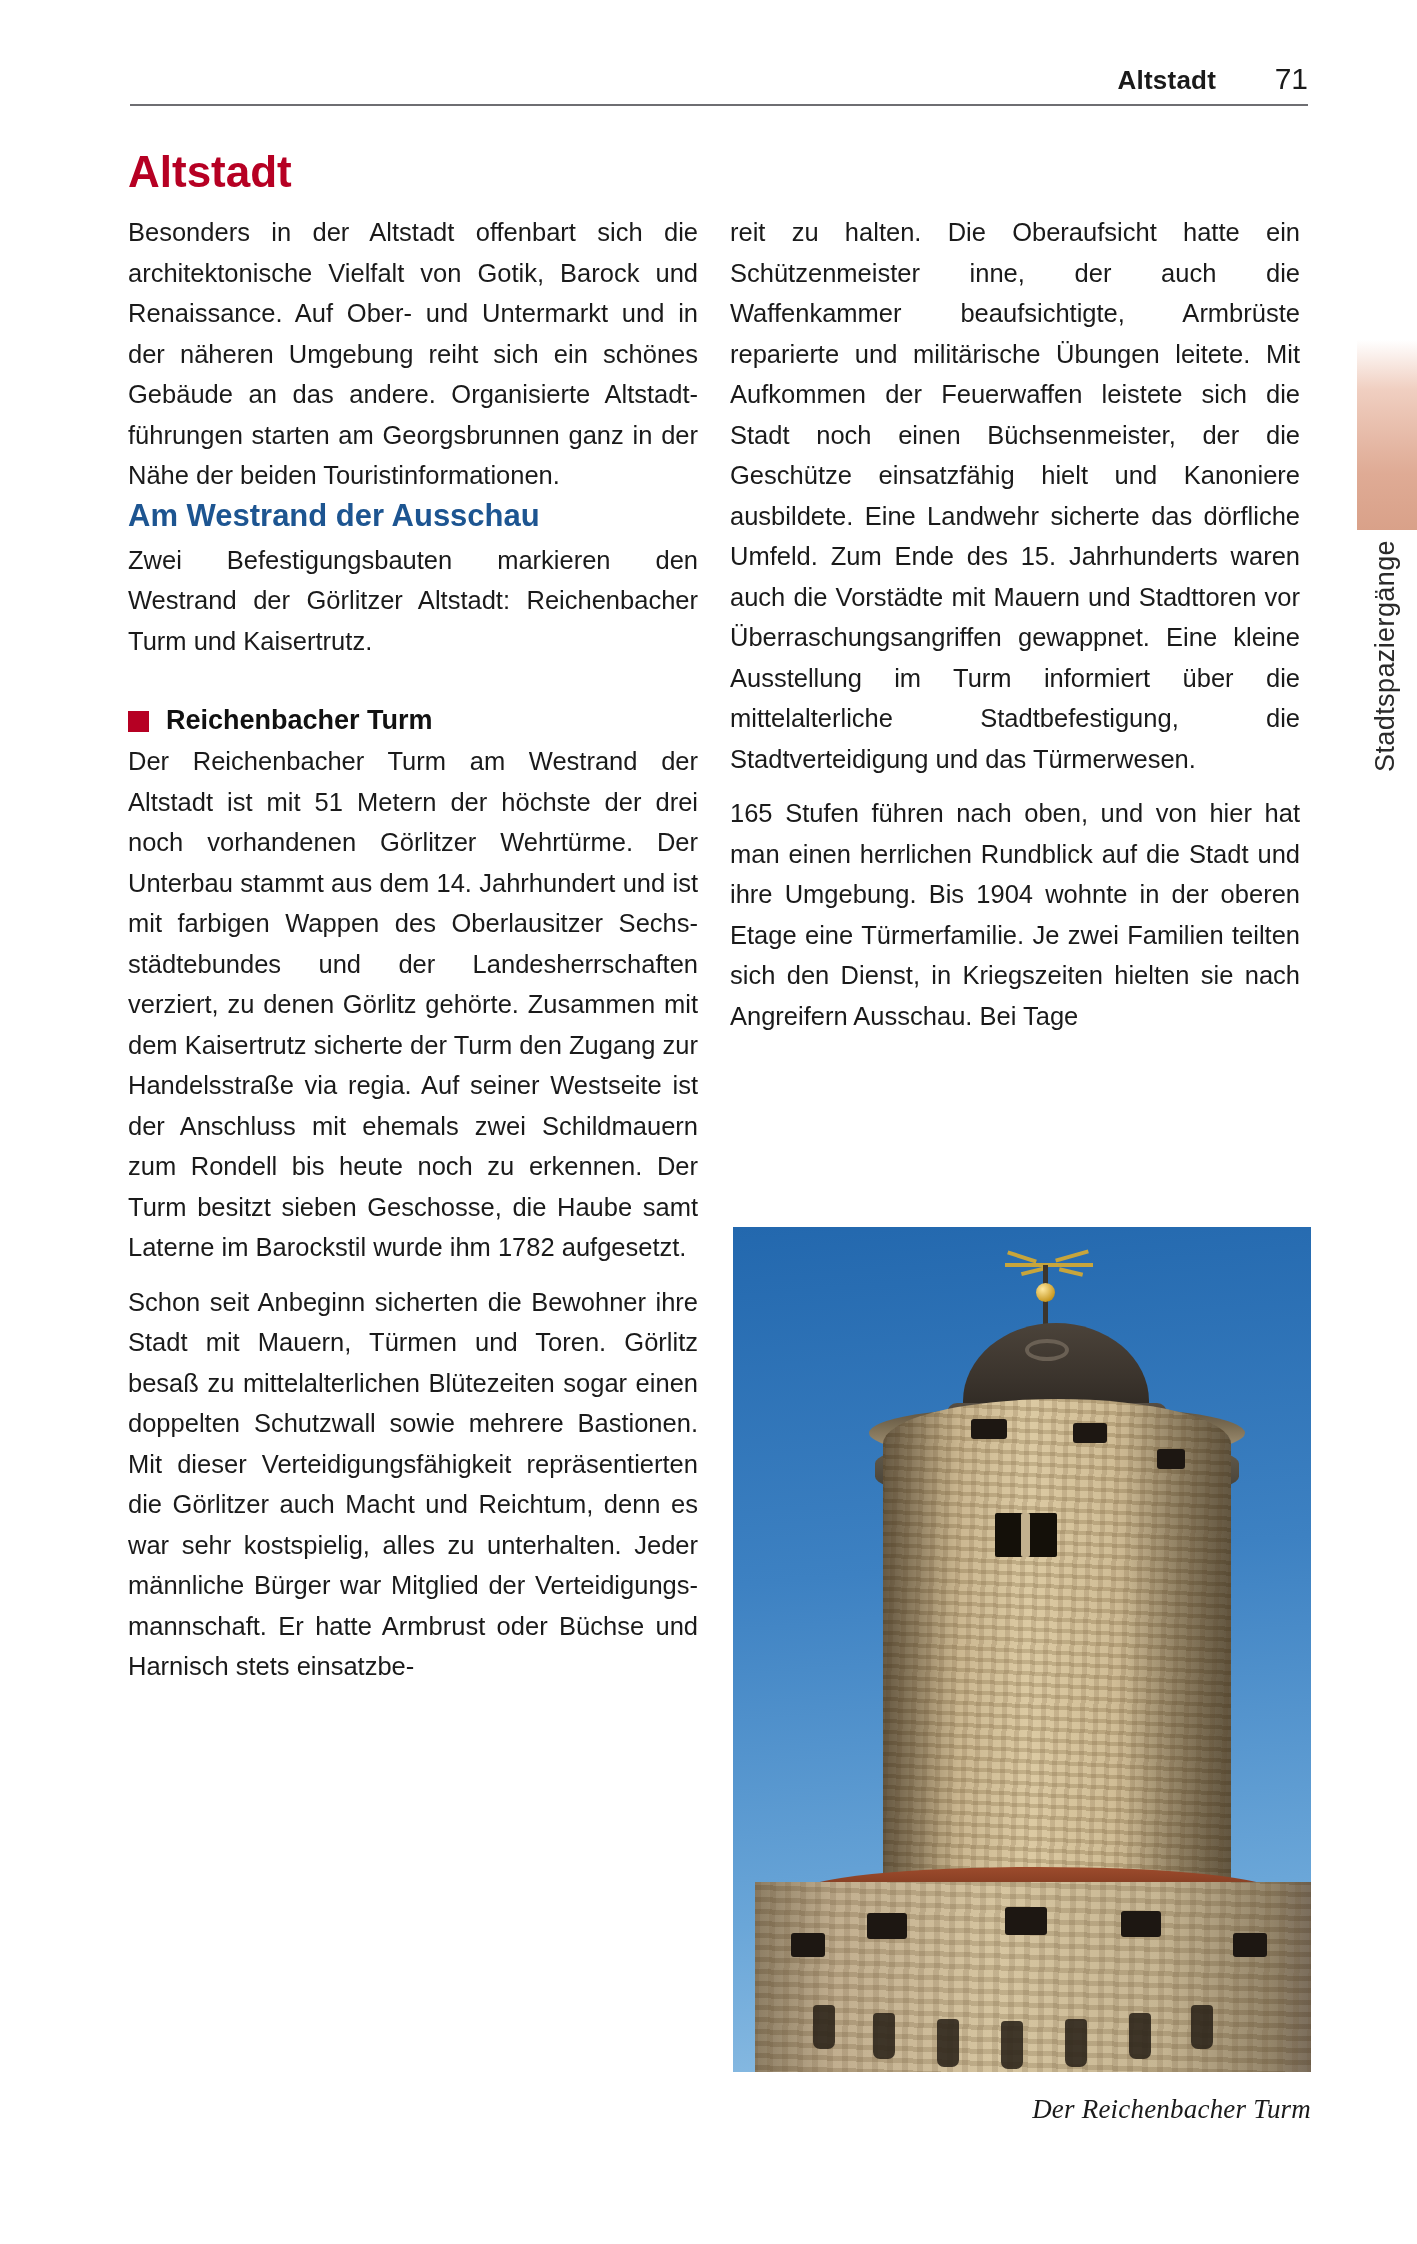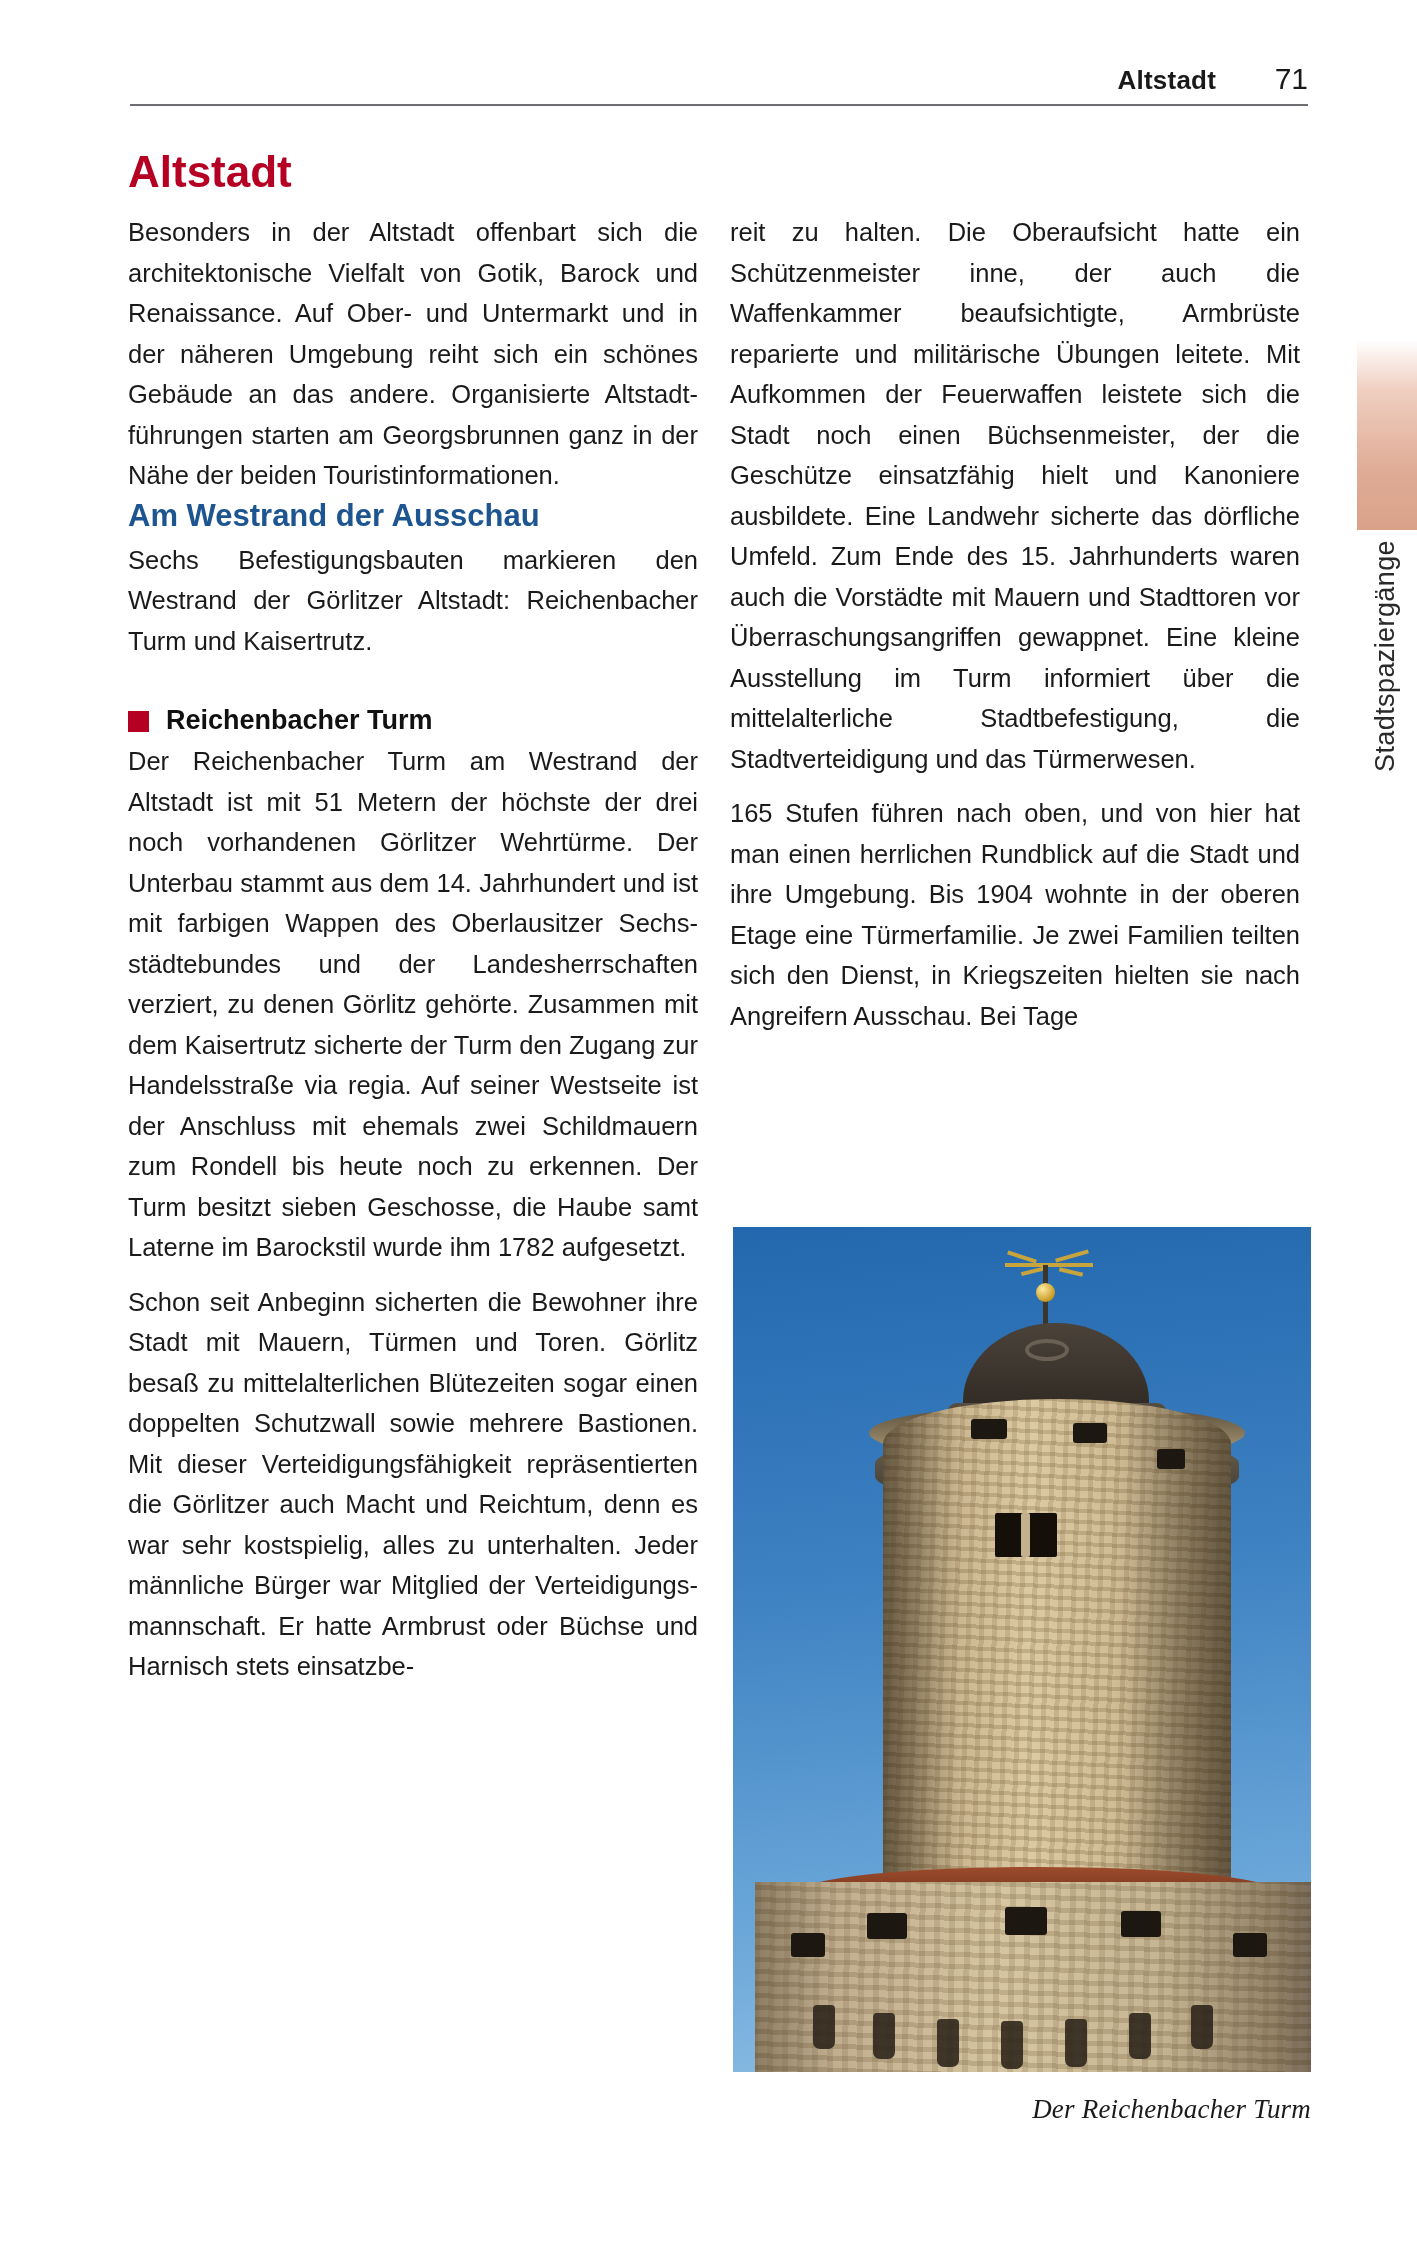--- a/index.html
+++ b/index.html
@@ -318,21 +318,21 @@
 <div class="head-rule"></div>
 
 <h1 class="chapter-title">Altstadt</h1>
 
 <div class="col col-left">
 
   <p class="body-text">Besonders in der Altstadt offenbart sich die architektonische Vielfalt von Gotik, Barock und Renaissance. Auf Ober- und Untermarkt und in der näheren Umge­bung reiht sich ein schönes Gebäude an das andere. Organisierte Altstadt­führungen starten am Georgsbrunnen ganz in der Nähe der beiden Tourist­informationen.</p>
 
   <h2 class="sub-heading gap-before">Am Westrand der Ausschau</h2>
 
-  <p class="body-text">Sechs Befestigungsbauten markieren den Westrand der Görlitzer Altstadt: Reichen­bacher Turm und Kaisertrutz.</p>
+  <p class="body-text">Zwei Befestigungsbauten markieren den Westrand der Görlitzer Altstadt: Reichen­bacher Turm und Kaisertrutz.</p>
 
   <div class="bullet-heading">
     <span class="bullet-square"></span>
     <span class="bullet-heading-label">Reichenbacher Turm</span>
   </div>
 
   <p class="body-text">Der Reichenbacher Turm am Westrand der Altstadt ist mit 51 Metern der höchs­te der drei noch vorhandenen Görlitzer Wehrtürme. Der Unterbau stammt aus dem 14. Jahrhundert und ist mit farbi­gen Wappen des Oberlausitzer Sechs­städtebundes und der Landesherrschaf­ten verziert, zu denen Görlitz gehörte. Zusammen mit dem Kaisertrutz sicherte der Turm den Zugang zur Handelsstraße via regia. Auf seiner Westseite ist der An­schluss mit ehemals zwei Schildmauern zum Rondell bis heute noch zu erkennen. Der Turm besitzt sieben Geschosse, die Haube samt Laterne im Barockstil wur­de ihm 1782 aufgesetzt.</p>
   <p class="body-text">Schon seit Anbeginn sicherten die Be­wohner ihre Stadt mit Mauern, Türmen und Toren. Görlitz besaß zu mittelalterli­chen Blütezeiten sogar einen doppelten Schutzwall sowie mehrere Bastionen. Mit dieser Verteidigungsfähigkeit repräsen­tierten die Görlitzer auch Macht und Reichtum, denn es war sehr kostspielig, alles zu unterhalten. Jeder männliche Bürger war Mitglied der Verteidigungs­mannschaft. Er hatte Armbrust oder Büchse und Harnisch stets einsatzbe-</p>
 </div>
 

